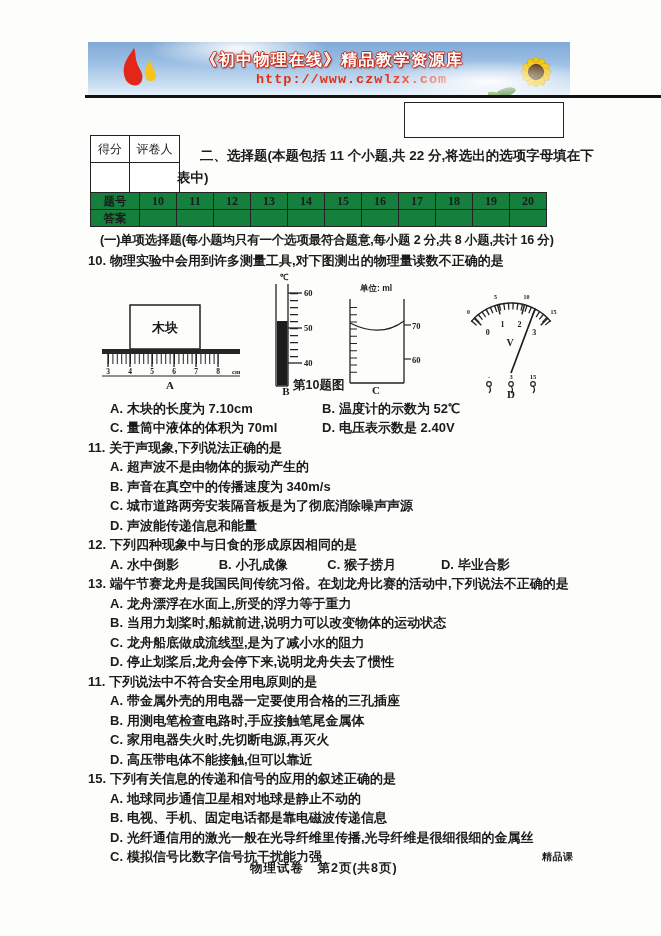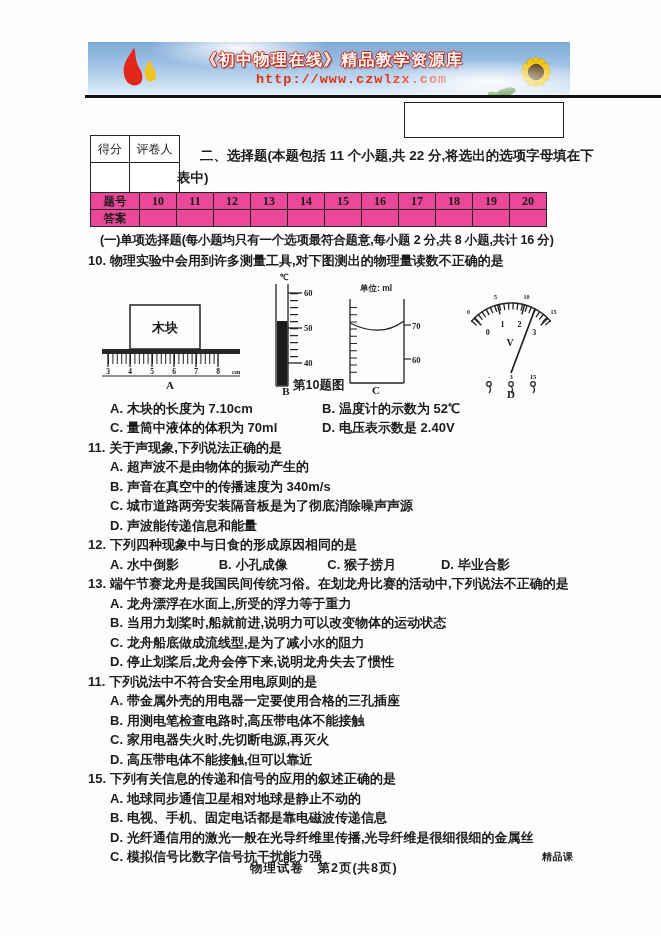--- a/index.html
+++ b/index.html
@@ -55,21 +55,21 @@
     padding:0;background:#fff;
   }
   .score-table .c1{width:38px;} .score-table .c2{width:49px;}
   .score-table .r1 td{height:26px;} .score-table .r2 td{height:30px;}
   
   .sec-line1{position:absolute;left:200px;top:147px;font-size:13.5px;font-weight:bold;white-space:nowrap;}
   .sec-line2{position:absolute;left:177px;top:169px;font-size:13.5px;font-weight:bold;}
   
   .answer-table{position:absolute;left:90px;top:192px;table-layout:fixed;}
   .answer-table td{
-    border:1.5px solid #232323;text-align:center;padding:0;background:#ec4899;
+    border:1.5px solid #232323;text-align:center;padding:0;background:#15803d;
     font-size:11.5px;font-weight:bold;height:16px;
   }
   .answer-table td.hdr{width:48px;}
   .answer-table td.num{width:36px;font-family:"Liberation Serif",serif;font-size:12px;}
   .sub-intro{position:absolute;left:100px;top:232px;font-size:12.5px;font-weight:bold;white-space:nowrap;letter-spacing:-0.2px;}
   
   .questions{position:absolute;left:88px;top:251px;width:510px;font-weight:bold;}
   .qline{height:19.5px;line-height:19.5px;font-size:13px;white-space:nowrap;}
   .qnum{margin-right:4px;}
   .opt{margin-left:22px;}
@@ -330,21 +330,21 @@
     <div class="qline opt"><span class="olab">B.</span><span>当用力划桨时,船就前进,说明力可以改变物体的运动状态</span></div>
     <div class="qline opt"><span class="olab">C.</span><span>龙舟船底做成流线型,是为了减小水的阻力</span></div>
     <div class="qline opt"><span class="olab">D.</span><span>停止划桨后,龙舟会停下来,说明龙舟失去了惯性</span></div>
   </div>
 
   <div>
     <div class="qline">
       <span class="qnum">11.</span><span>下列说法中不符合安全用电原则的是</span>
     </div>
     <div class="qline opt"><span class="olab">A.</span><span>带金属外壳的用电器一定要使用合格的三孔插座</span></div>
-    <div class="qline opt"><span class="olab">B.</span><span>用测电笔检查电路时,高压带电体不能接触</span></div>
+    <div class="qline opt"><span class="olab">B.</span><span>用测电笔检查电路时,手应接触笔尾金属体</span></div>
     <div class="qline opt"><span class="olab">C.</span><span>家用电器失火时,先切断电源,再灭火</span></div>
     <div class="qline opt"><span class="olab">D.</span><span>高压带电体不能接触,但可以靠近</span></div>
   </div>
 
   <div>
     <div class="qline">
       <span class="qnum">15.</span><span>下列有关信息的传递和信号的应用的叙述正确的是</span>
     </div>
     <div class="qline opt"><span class="olab">A.</span><span>地球同步通信卫星相对地球是静止不动的</span></div>
     <div class="qline opt"><span class="olab">B.</span><span>电视、手机、固定电话都是靠电磁波传递信息</span></div>

